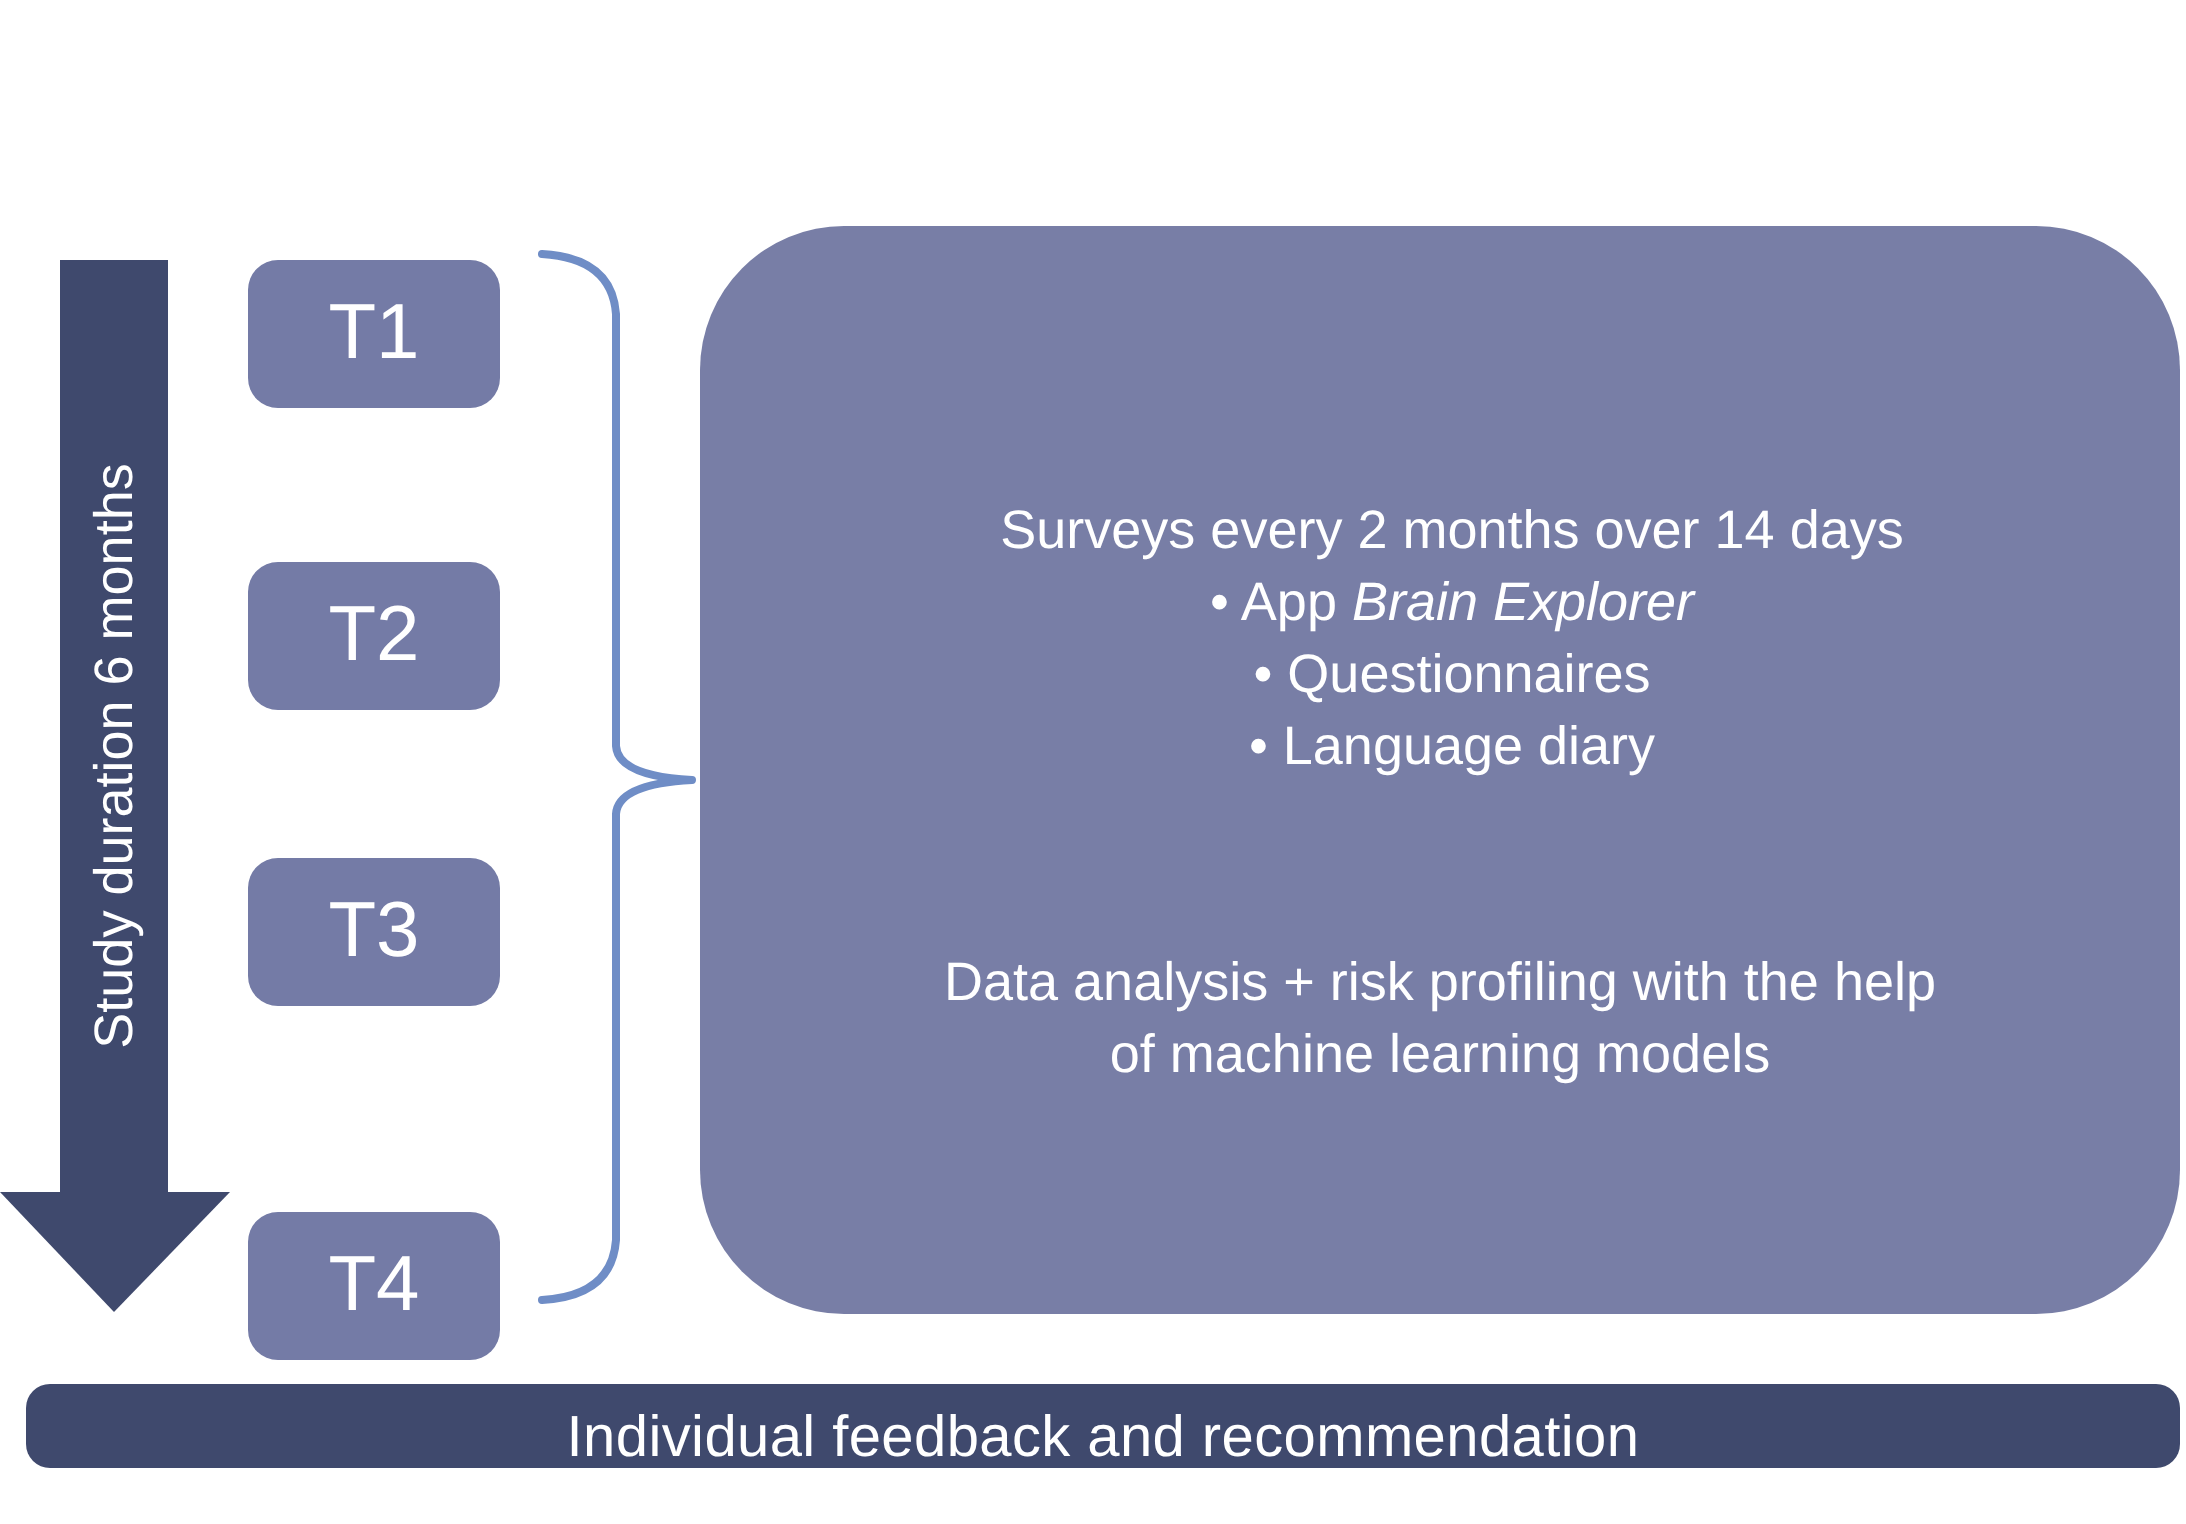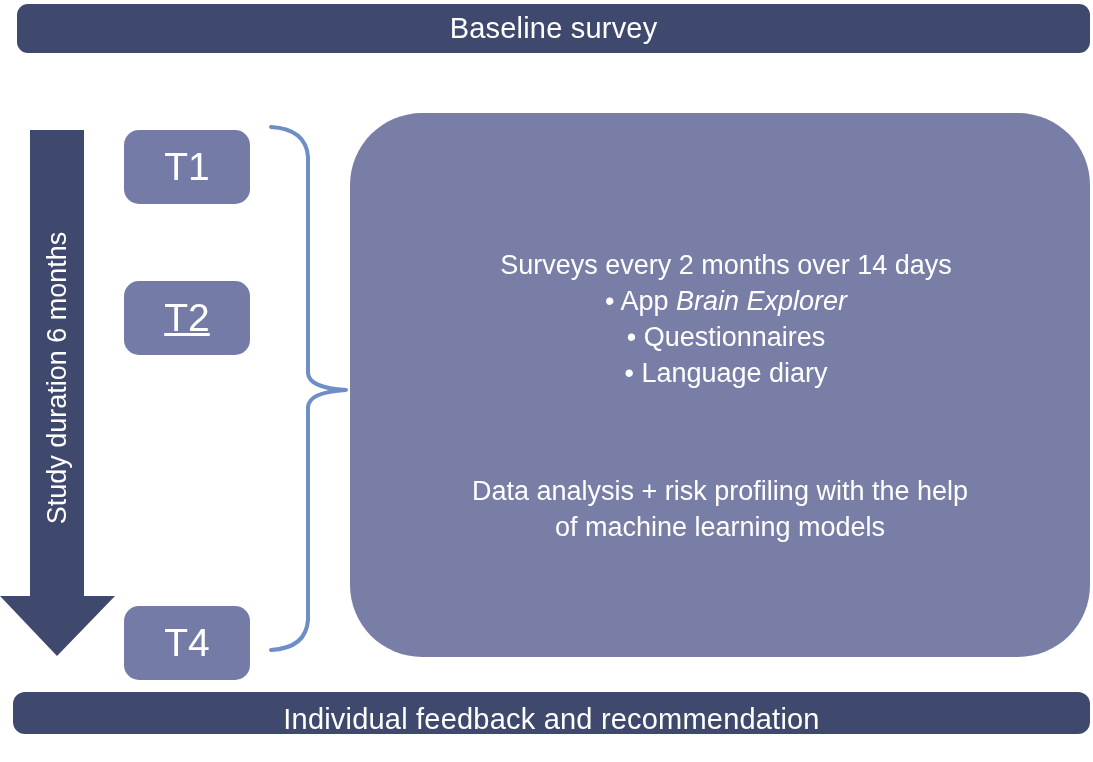--- a/index.html
+++ b/index.html
@@ -58,21 +58,21 @@
     left: 124px;
     width: 126px; height: 74px;
     background: #747BA6;
     border-radius: 15px;
     text-align: center;
     line-height: 74px;
     font-size: 39px;
     color: #ffffff;
   }
   .tbox.t1 { top: 130px; }
-  .tbox.t2 { top: 281px; text-decoration: underline; }
+  .tbox.t2 { top: 281px; }
   .tbox.t3 { top: 429px; }
   .tbox.t4 { top: 606px; }
 
   
   .brace-svg { position: absolute; left: 255px; top: 115px; }
 
   
   .detail-box {
     position: absolute;
     left: 350px; top: 113px;
@@ -90,35 +90,35 @@
   }
   .detail-block.surveys  { top: 134px; padding-left: 12px; }
   .detail-block.analysis { top: 360px; }
   .italic { font-style: italic; }
 </style>
 </head>
 <body>
 
 <div class="canvas">
 
-  <div class="banner top">
-    <span>Baseline survey</span>
-  </div>
 
   <div>
     <div class="arrow-shaft"></div>
     <div class="arrow-head"></div>
     <div class="arrow-label">Study duration 6 months</div>
   </div>
 
   <div class="tbox t1">
     <span>T1</span>
   </div>
   <div class="tbox t2">
     <span>T2</span>
+  </div>
+  <div class="tbox t3">
+    <span>T3</span>
   </div>
   <div class="tbox t4">
     <span>T4</span>
   </div>
 
   <svg class="brace-svg" width="100" height="545" viewBox="0 0 100 545">
     <path d="M 16 12 Q 51 14 53 42 L 53 258 Q 54 273 91 275 Q 54 277 53 292 L 53 505 Q 51 533 16 535" fill="none" stroke="#6F8DC6" stroke-width="4" stroke-linecap="round" stroke-linejoin="round"></path>
   </svg>
 
   <div class="detail-box">

